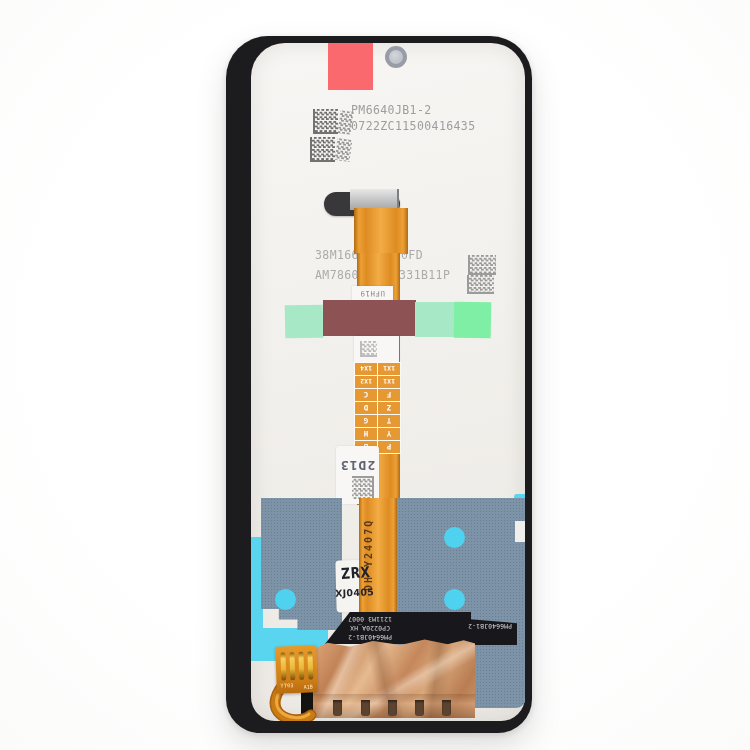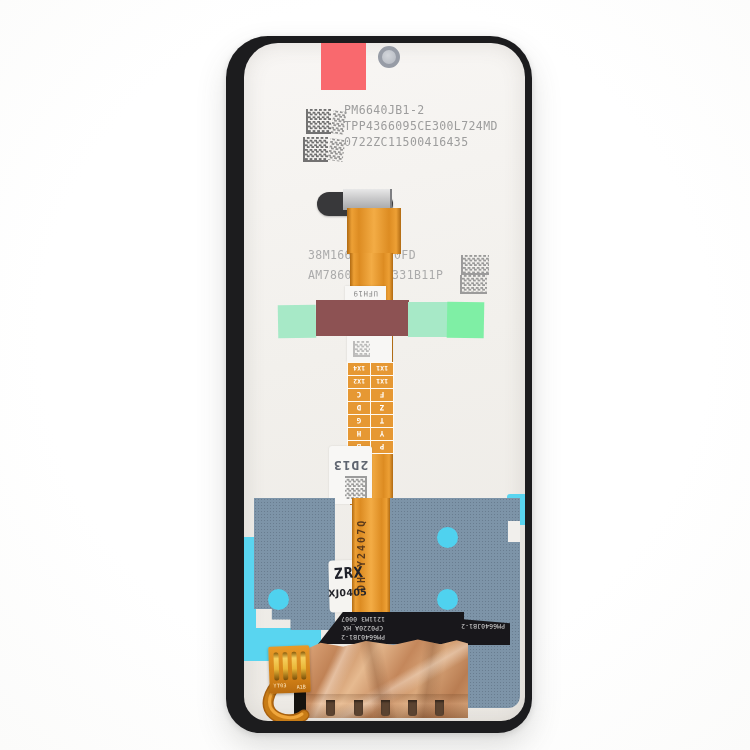--- a/index.html
+++ b/index.html
@@ -1,20 +1,20 @@
 <!DOCTYPE html>
 <html><head>
 <meta charset="utf-8">
 <style>
   html,body{margin:0;padding:0;}
   .stage{position:relative;width:750px;height:750px;background:radial-gradient(circle at 50% 45%, #ffffff 60%, #fbfbfa 100%);overflow:hidden;font-family:"DejaVu Sans Mono",monospace;}
   .abs{position:absolute;}
   
   .phone{position:absolute;left:226px;top:36px;width:306px;height:697px;box-sizing:border-box;
-    background:#1c1c1e;border-radius:42px 42px 34px 34px;padding:7px 7px 12px 18px;
+    background:#1c1c1e;border-radius:42px 42px 34px 34px;padding:7px 7px 12px 25px;
     box-shadow:0 14px 30px rgba(80,75,70,.18), 0 2px 6px rgba(0,0,0,.12);}
   .panel{position:relative;width:100%;height:100%;border-radius:34px 34px 24px 24px;overflow:hidden;
     background:linear-gradient(168deg,#f8f6f4 0%,#f2f0ec 45%,#ecE9e4 100%);
     box-shadow:inset 0 0 22px rgba(90,85,75,.14);}
   
   .dm{background-image:repeating-conic-gradient(#646464 0% 25%, rgba(255,255,255,0) 0% 50%);background-size:4.6px 4.6px;
     border-left:2.5px solid #686868;border-bottom:2.5px solid #686868;opacity:.92;}
   .dm.light{background-image:repeating-conic-gradient(#8b8b8b 0% 25%, rgba(255,255,255,0) 0% 50%);border-color:#8d8d8d;opacity:.85;}
   .dm.scatter{border:none;opacity:.65;transform:rotate(8deg);}
   .code-line{font-size:11.5px;line-height:15.8px;letter-spacing:.4px;color:#9d9d9d;white-space:pre;}
@@ -57,21 +57,20 @@
 
       <div class="abs" style="left:134px;top:3px;width:14px;height:14px;border:4px solid #979ca6;border-radius:50%;background:radial-gradient(circle at 42% 38%, #d3d6db 0%, #bcc0c7 70%, #a9adb5 100%);"></div>
 
       <div class="abs dm" style="left:62px;top:66px;width:23px;height:23px;"></div>
       <div class="abs dm scatter" style="left:88px;top:68px;width:13px;height:23px;"></div>
       <div class="abs dm" style="left:59px;top:94px;width:23px;height:23px;"></div>
       <div class="abs dm scatter" style="left:85px;top:96px;width:15px;height:22px;"></div>
 
       <div class="abs" style="left:100px;top:60px;width:195px;">
         <div class="code-line">PM6640JB1-2</div>
-        <div class="code-line">TPP4366095CE300L724MD</div>
         <div class="code-line">0722ZC11500416435</div>
       </div>
 
       <div class="abs" style="left:73px;top:149px;width:76px;height:24px;background:#38383a;border-radius:12px;box-shadow:0 1px 2px rgba(0,0,0,.25);"></div>
       <div class="abs" style="left:99px;top:146px;width:47px;height:21px;background:linear-gradient(180deg,#e8e8e8 0%,#c9c9ca 45%,#a4a5a7 100%);border-right:2px solid #7e7f82;z-index:3;"></div>
 
       <div class="abs gcode" style="left:64px;top:205px;">38M166</div>
       <div class="abs gcode" style="left:150px;top:205px;">0FD</div>
       <div class="abs gcode" style="left:64px;top:225px;">AM7860</div>
       <div class="abs gcode" style="left:148px;top:225px;">331B11P</div>

